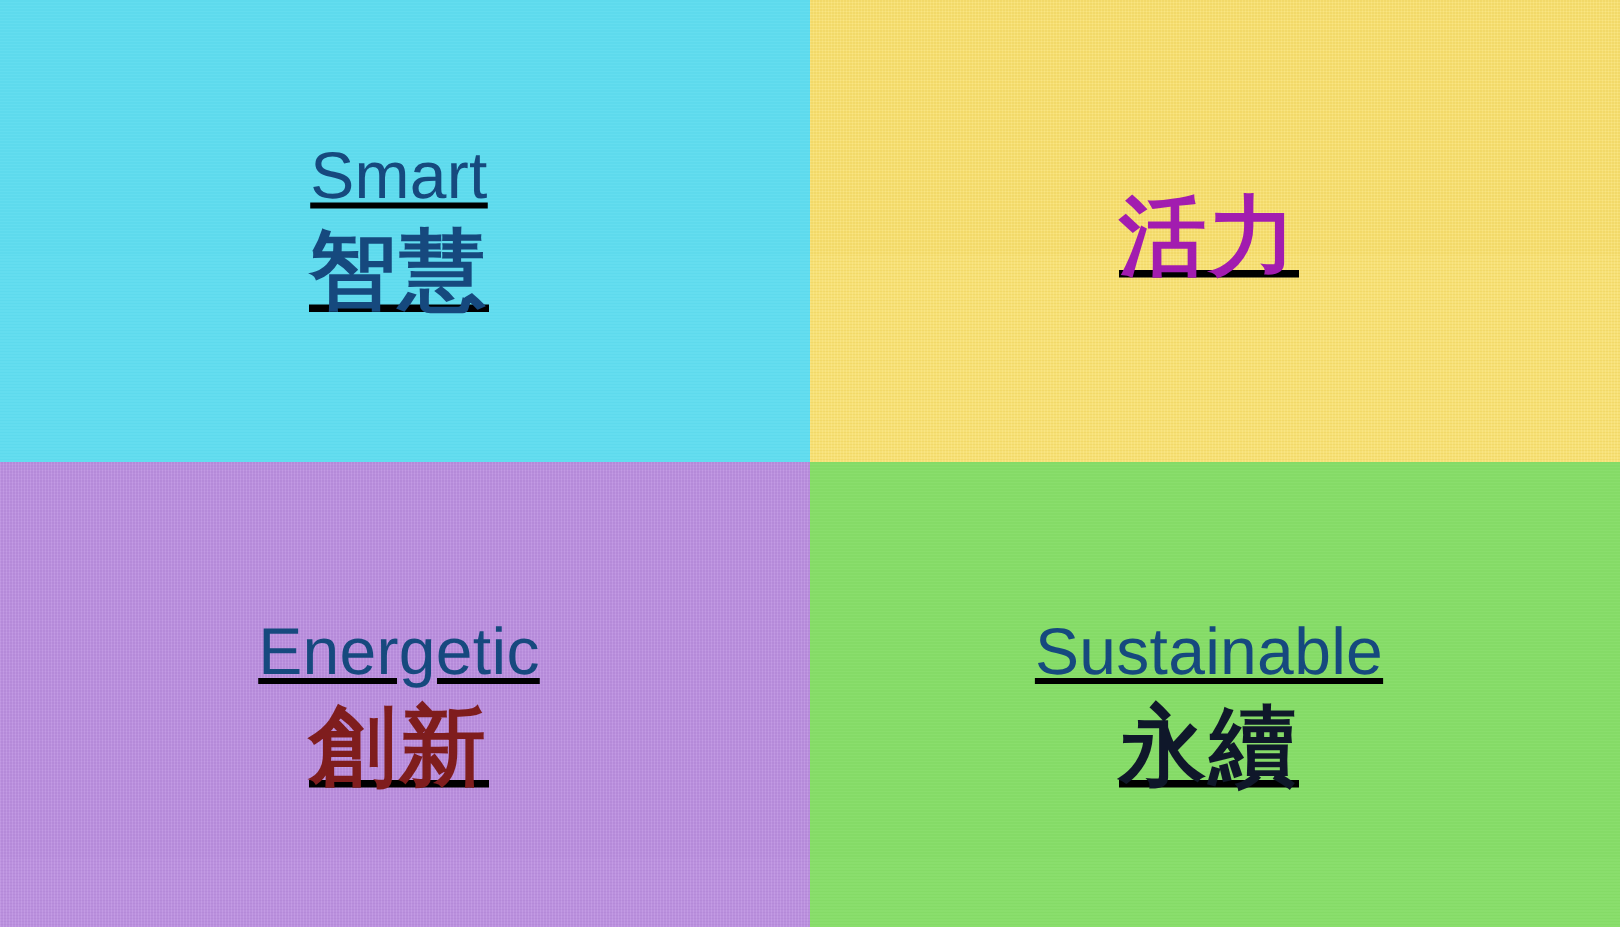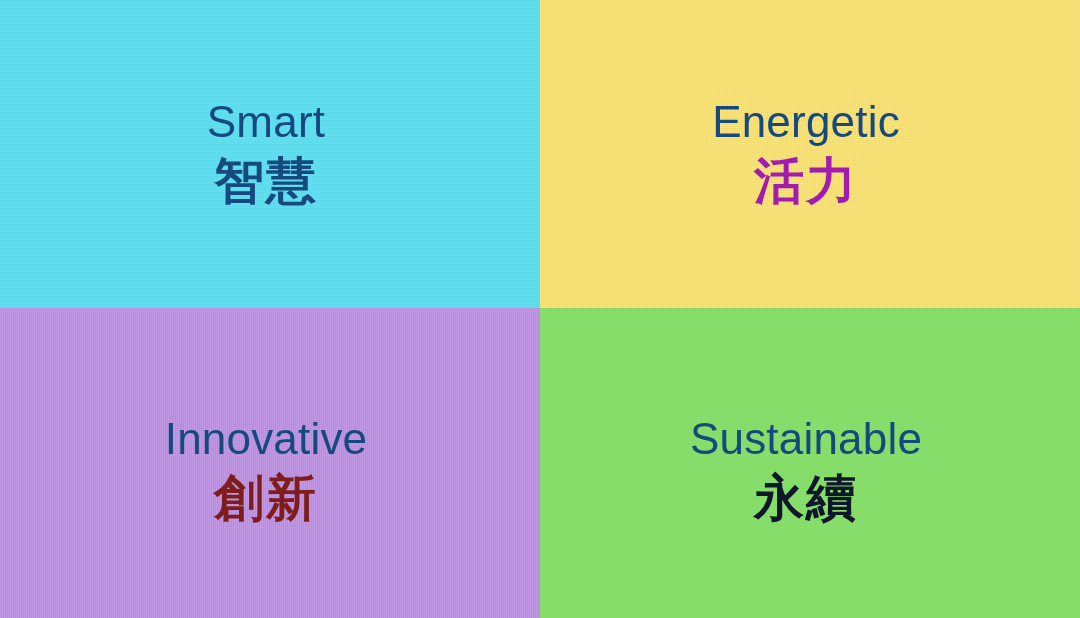--- a/index.html
+++ b/index.html
@@ -12,20 +12,21 @@
   }
 
   #poster {
     position: relative;
     width: 1020px;
     height: 618px;
     display: grid;
     grid-template-columns: 540px 540px;
     grid-template-rows: 308px 310px;
     font-family: "Liberation Sans", "DejaVu Sans", sans-serif;
+    text-decoration: underline;
   }
 
   .quadrant {
     position: relative;
     display: flex;
     flex-direction: column;
     align-items: center;
     justify-content: center;
     overflow: hidden;
     box-sizing: border-box;
@@ -95,21 +96,21 @@
     font-size: 44px;
     font-weight: 400;
     letter-spacing: 0.2px;
     line-height: 1.05;
     white-space: nowrap;
   }
 
   .label-zh {
     color: #16497E;
     font-family: "DejaVu Sans", "Liberation Sans", sans-serif;
-    font-size: 50px;
+    font-size: 58px;
     font-weight: 700;
     letter-spacing: 2px;
     line-height: 1.1;
     margin-top: 8px;
     white-space: nowrap;
   }
 
   
   .row-bottom .text-stack { transform: translateX(-4px) translateY(8px); }
 </style>
@@ -120,28 +121,27 @@
 
   <div class="quadrant q-smart" style="background-color: rgb(95, 220, 239);">
     <div class="text-stack">
       <div class="label-en" style="color: rgb(22, 73, 126);">Smart</div>
       <div class="label-zh" style="color: rgb(22, 73, 126);">智慧</div>
     </div>
   </div>
 
   <div class="quadrant q-energetic" style="background-color: rgb(249, 224, 108);">
     <div class="text-stack">
-      <div class="label-en" style="color: rgb(22, 73, 126);">Energetic</div>
       <div class="label-zh" style="color: #a21caf;">活力</div>
     </div>
   </div>
 
   <div class="quadrant q-innovative row-bottom" style="background-color: rgb(187, 142, 224);">
     <div class="text-stack">
-      <div class="label-en" style="color: rgb(22, 73, 126);">Innovative</div>
+      <div class="label-en" style="color: rgb(22, 73, 126);">Energetic</div>
       <div class="label-zh" style="color: #7f1d1d;">創新</div>
     </div>
   </div>
 
   <div class="quadrant q-sustainable row-bottom" style="background-color: rgb(134, 221, 104);">
     <div class="text-stack">
       <div class="label-en" style="color: rgb(22, 73, 126);">Sustainable</div>
       <div class="label-zh" style="color: #0f172a;">永續</div>
     </div>
   </div>

